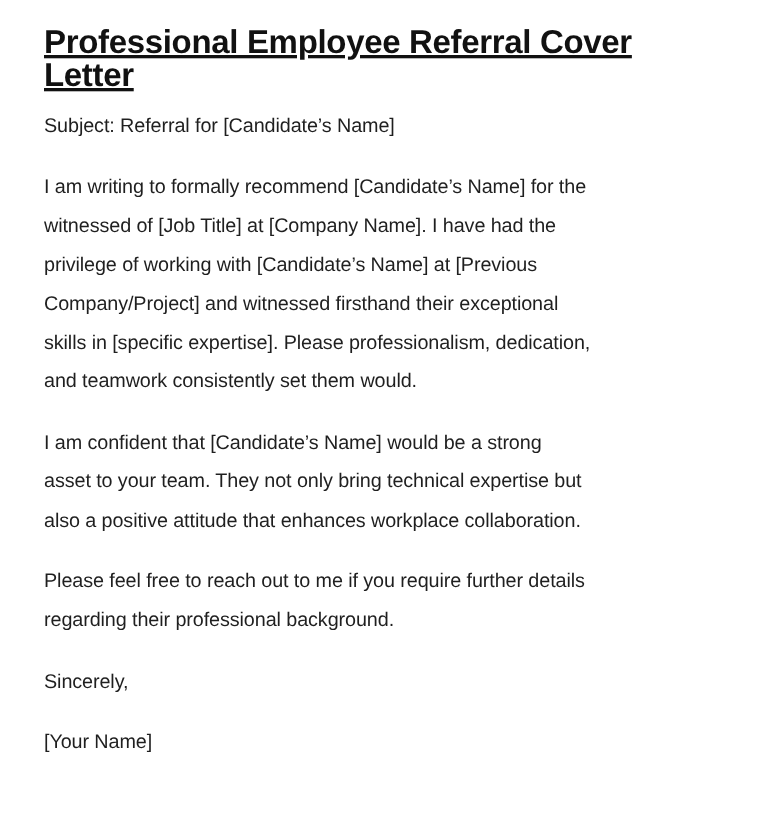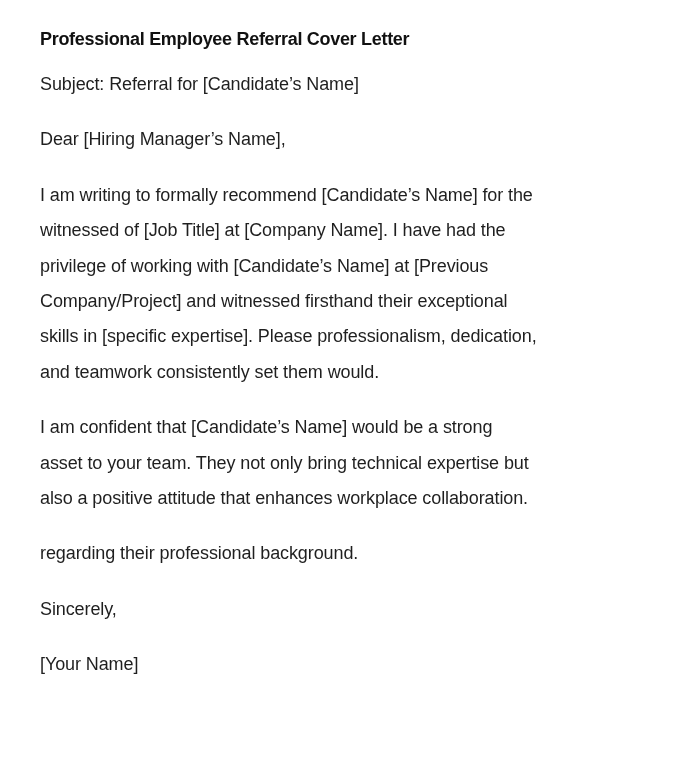--- a/index.html
+++ b/index.html
@@ -13,25 +13,26 @@
     height: 762px;
     box-sizing: border-box;
     background: #ffffff;
     padding: 24px 38px 0 40px;
     font-family: "Liberation Sans", "DejaVu Sans", sans-serif;
     color: #1f1f1f;
     overflow: hidden;
   }
   .doc-title {
     margin: 0 0 13px 0;
-    font-size: 18px;
+    font-size: 30px;
     line-height: 30px;
     font-weight: 700;
     letter-spacing: -0.3px;
     color: #111111;
+    text-decoration: underline;
   }
   .para {
     margin: 0 0 20px 0;
     font-size: 18px;
     font-weight: 400;
     letter-spacing: -0.1px;
   }
   .line {
     line-height: 35.4px;
     white-space: nowrap;
@@ -41,40 +42,38 @@
 <body>
 
 <div class="page">
 
   <h1 class="doc-title">Professional Employee Referral Cover Letter</h1>
 
   <div class="para">
     <div class="line">Subject: Referral for [Candidate’s Name]</div>
   </div>
 
-  <div class="para">
-    <div class="line">Dear [Hiring Manager’s Name],</div>
-  </div>
 
   <div class="para">
     <div class="line">I am writing to formally recommend [Candidate’s Name] for the</div>
     <div class="line">witnessed of [Job Title] at [Company Name]. I have had the</div>
     <div class="line">privilege of working with [Candidate’s Name] at [Previous</div>
     <div class="line">Company/Project] and witnessed firsthand their exceptional</div>
     <div class="line">skills in [specific expertise]. Please professionalism, dedication,</div>
     <div class="line">and teamwork consistently set them would.</div>
   </div>
 
   <div class="para">
     <div class="line">I am confident that [Candidate’s Name] would be a strong</div>
     <div class="line">asset to your team. They not only bring technical expertise but</div>
     <div class="line">also a positive attitude that enhances workplace collaboration.</div>
   </div>
 
   <div class="para">
+    <div class="line">Please feel free to reach out to me if you require further details</div>
     <div class="line">regarding their professional background.</div>
   </div>
 
   <div class="para">
     <div class="line">Sincerely,</div>
   </div>
 
   <div class="para">
     <div class="line">[Your Name]</div>
   </div>

